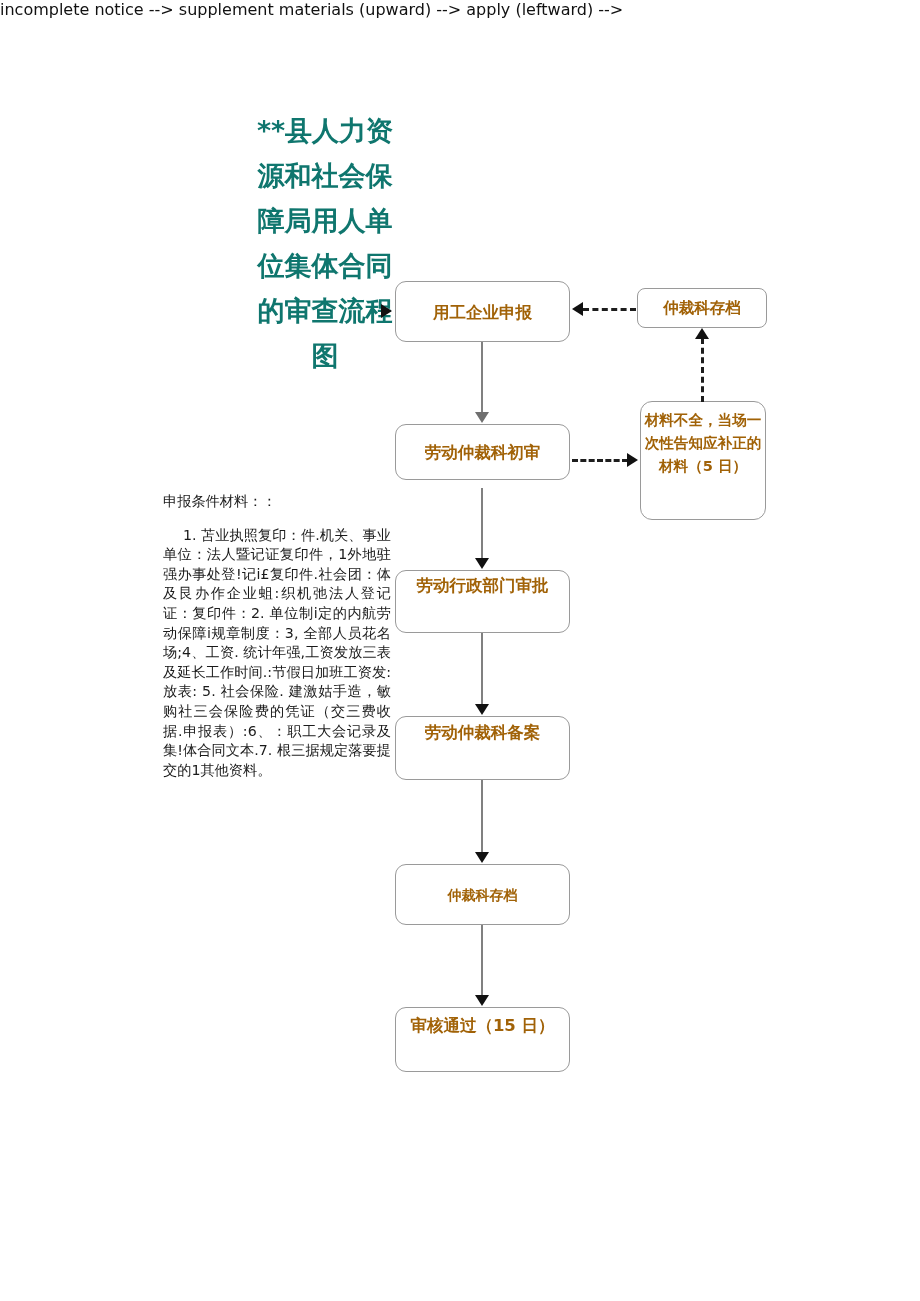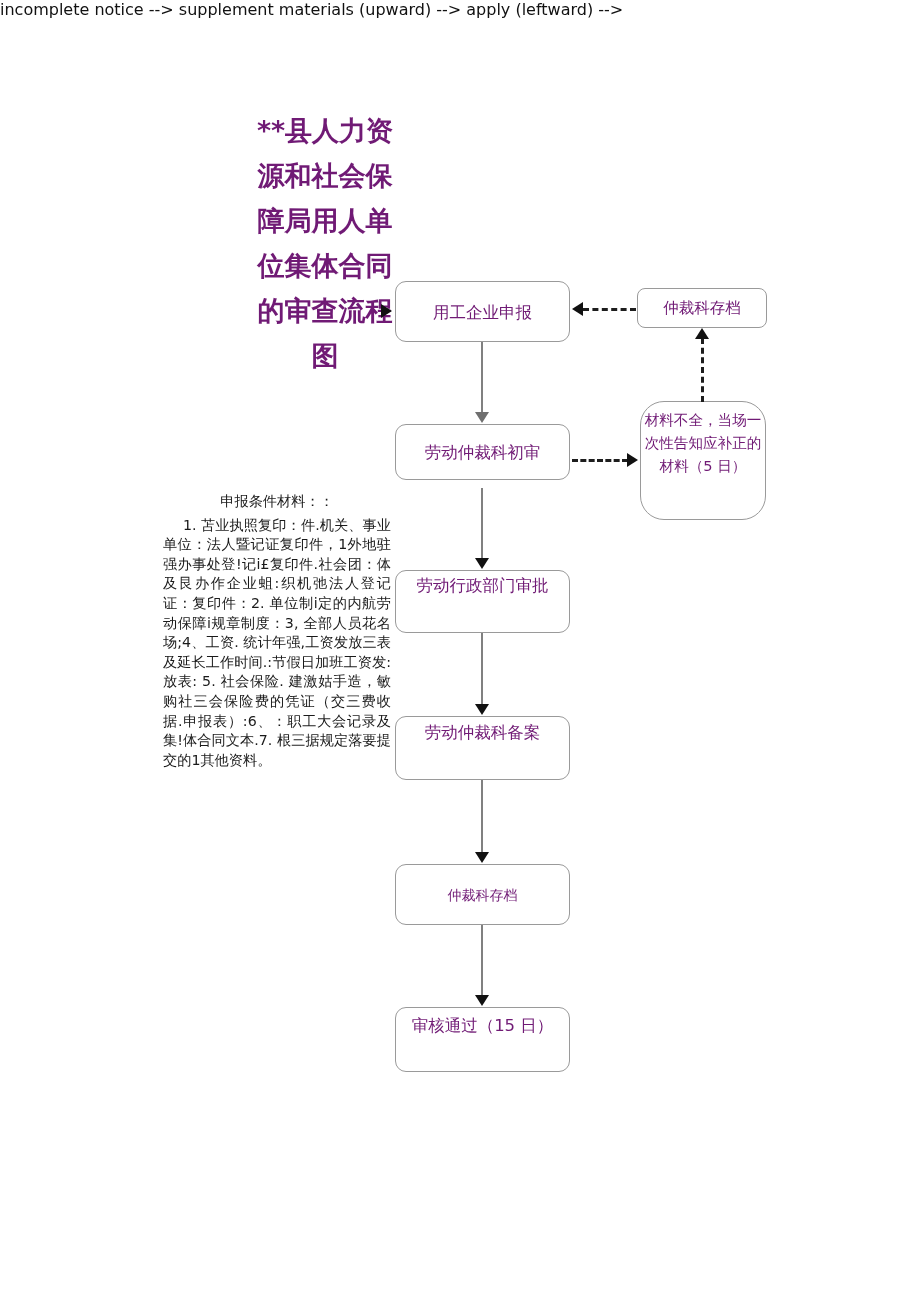--- a/index.html
+++ b/index.html
@@ -27,56 +27,55 @@
   #chart-title {
     position: absolute;
     left: 245px;
     top: 108px;
     width: 160px;
     font-size: 27px;
     line-height: 45px;
     font-weight: 700;
     text-align: center;
     letter-spacing: 0px;
-    color: #701a75;
+    color: #0f766e;
     white-space: normal;
     word-break: break-all;
   }
 
   
   #requirements-block {
     position: absolute;
     left: 163px;
     top: 492px;
     width: 228px;
     font-size: 14.2px;
     line-height: 19.6px;
     color: #1a1a1a;
     text-align: justify;
     word-break: break-all;
   }
   #requirements-block .req-heading {
     display: block;
-    text-align: center;
-    margin-bottom: 4px;
+    margin-bottom: 14px;
   }
   #requirements-block .req-body {
     display: block;
     text-indent: 1.4em;
   }
 
   
   .flow-box {
     position: absolute;
     box-sizing: border-box;
     border: 1.4px solid #9a9a9a;
     border-radius: 11px;
     background: #ffffff;
-    color: #701a75;
-    font-weight: 400;
+    color: #a16207;
+    font-weight: 700;
     text-align: center;
     display: flex;
     justify-content: flex-end;
   }
   .flow-box .box-label {
     display: block;
     width: 100%;
   }
 
   .align-middle { align-items: center; }
@@ -103,21 +102,21 @@
 
   
   #node-supplement-materials {
     left: 637px; top: 288px; width: 130px; height: 40px;
     font-size: 15.5px; border-radius: 8px;
   }
   #node-supplement-materials .box-label { padding-top: 1px; }
 
   #node-incomplete-notice {
     left: 640px; top: 401px; width: 126px; height: 119px;
-    font-size: 14.6px; line-height: 23px; border-radius: 24px;
+    font-size: 14.6px; line-height: 23px; border-radius: 12px;
   }
   #node-incomplete-notice .box-label { padding-top: 6px; }
 
   
   .vline {
     position: absolute;
     width: 2px;
     background: #808080;
   }
   .vline-dashed {

